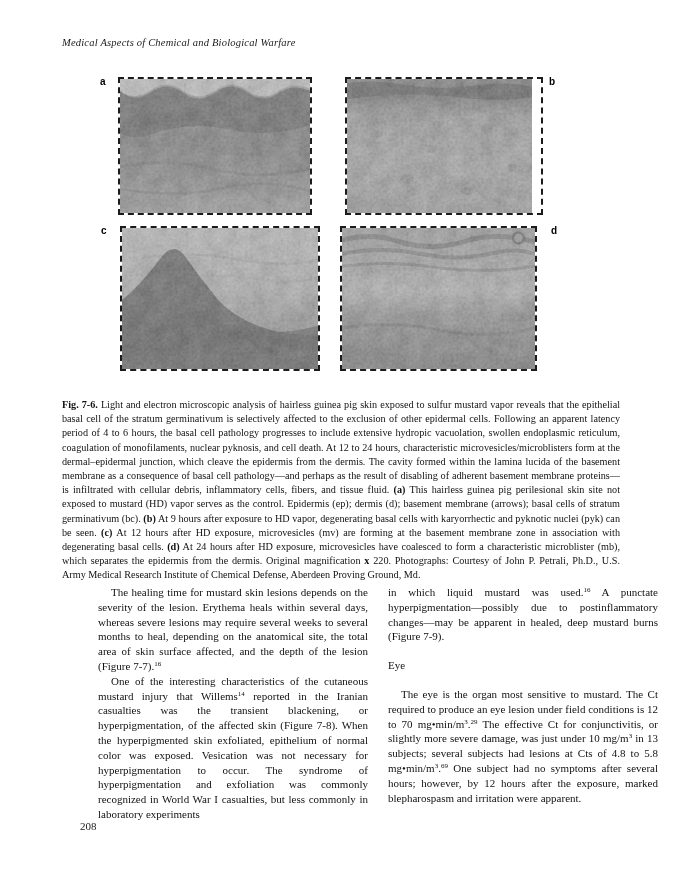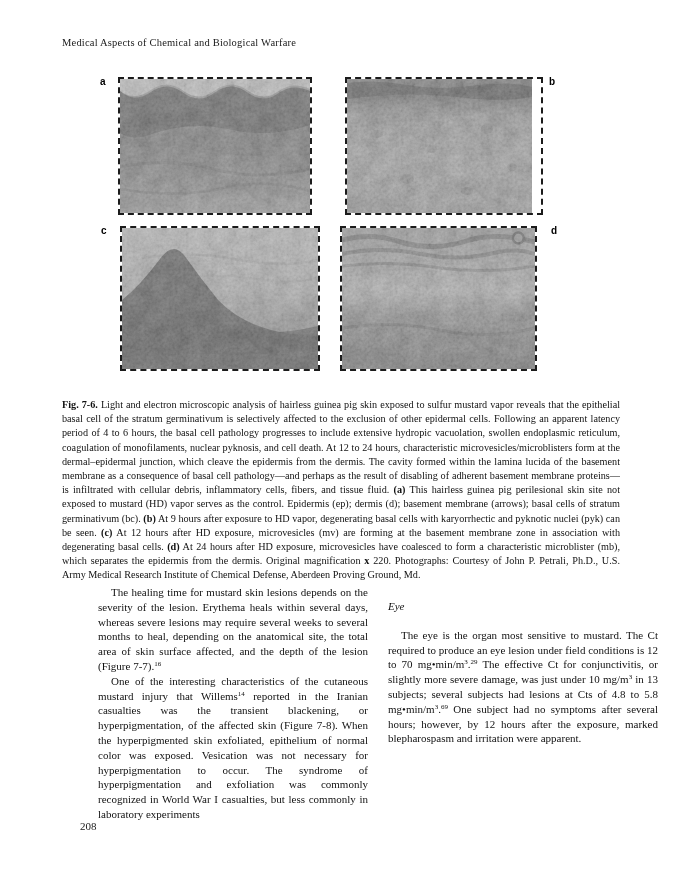--- a/index.html
+++ b/index.html
@@ -1,18 +1,18 @@
 <!DOCTYPE html>
 <html><head>
 <meta charset="utf-8">
 <style>
   html,body{margin:0;padding:0;background:#e8e8e8;}
   .page{position:relative;width:680px;height:880px;background:#ffffff;overflow:hidden;
         font-family:"Liberation Serif", serif;color:#141414;}
-  .running-head{position:absolute;left:62px;top:37px;font-size:10.5px;
+  .running-head{position:absolute;left:62px;top:37px;font-style:italic;font-size:10.5px;
         letter-spacing:.2px;color:#1a1a1a;}
   .frame{position:absolute;border:2px dashed #1b1b1b;box-sizing:border-box;background:#fff;}
   .frame .art{position:absolute;top:0;left:0;right:0;bottom:0;overflow:hidden;}
   #frame-a{left:118px;top:77px;width:194px;height:138px;}
   #frame-b{left:345px;top:77px;width:198px;height:138px;}
   #frame-b .art{right:9px;}
   #frame-c{left:120px;top:226px;width:200px;height:145px;}
   #frame-d{left:340px;top:226px;width:197px;height:145px;}
   .art svg{display:block;width:100%;height:100%;}
   .panel-label{position:absolute;font-family:"Liberation Sans", sans-serif;font-weight:bold;
@@ -22,21 +22,21 @@
   #label-c{left:101px;top:225px;}
   #label-d{left:551px;top:225px;}
   .caption{position:absolute;left:62px;top:398px;width:558px;font-size:10.2px;
         line-height:14.2px;text-align:justify;color:#111;}
   .col{position:absolute;top:585px;width:270px;font-size:11px;line-height:14.8px;
         text-align:justify;color:#111;margin-left:36px;}
   #col-left{left:62px;}
   #col-right{left:352px;}
   .body-p{margin:0;}
   .body-p.indent{text-indent:13px;}
-  .col-heading{font-style:italic;margin:14px 0 14px 0;}
+  .col-heading{margin:14px 0 14px 0;}
   sup{font-size:7px;line-height:0;vertical-align:4px;}
   .page-number{position:absolute;left:80px;top:820px;font-size:11px;color:#1a1a1a;}
 </style>
 </head>
 <body>
 
 <svg width="0" height="0" style="position:absolute" aria-hidden="true">
   <defs>
     <filter id="fgrain" x="0" y="0" width="100%" height="100%">
       <feTurbulence type="fractalNoise" baseFrequency="0.35" numOctaves="2" seed="11"></feTurbulence>
@@ -160,19 +160,20 @@
     </div>
   </div>
 
   <div class="caption"><span style="font-weight: bold;">Fig. 7-6.</span><span> Light and electron microscopic analysis of hairless guinea pig skin exposed to sulfur mustard vapor reveals that the epithelial basal cell of the stratum germinativum is selectively affected to the exclusion of other epidermal cells. Following an apparent latency period of 4 to 6 hours, the basal cell pathology progresses to include extensive hydropic vacuolation, swollen endoplasmic reticulum, coagulation of monofilaments, nuclear pyknosis, and cell death. At 12 to 24 hours, characteristic microvesicles/microblisters form at the dermal–epidermal junction, which cleave the epidermis from the dermis. The cavity formed within the lamina lucida of the basement membrane as a consequence of basal cell pathology—and perhaps as the result of disabling of adherent basement membrane proteins—is infiltrated with cellular debris, inflammatory cells, fibers, and tissue fluid. </span><span style="font-weight: bold;">(a)</span><span> This hairless guinea pig perilesional skin site not exposed to mustard (HD) vapor serves as the control. Epidermis (ep); dermis (d); basement membrane (arrows); basal cells of stratum germinativum (bc). </span><span style="font-weight: bold;">(b)</span><span> At 9 hours after exposure to HD vapor, degenerating basal cells with karyorrhectic and pyknotic nuclei (pyk) can be seen. </span><span style="font-weight: bold;">(c)</span><span> At 12 hours after HD exposure, microvesicles (mv) are forming at the basement membrane zone in association with degenerating basal cells. </span><span style="font-weight: bold;">(d)</span><span> At 24 hours after HD exposure, microvesicles have coalesced to form a characteristic microblister (mb), which separates the epidermis from the dermis. Original magnification </span><span style="font-weight: bold;">x</span><span> 220. Photographs: Courtesy of John P. Petrali, Ph.D., U.S. Army Medical Research Institute of Chemical Defense, Aberdeen Proving Ground, Md.</span></div>
 
   <div class="col" id="col-left">
       <p class="body-p indent"><span>The healing time for mustard skin lesions depends on the severity of the lesion. Erythema heals within several days, whereas severe lesions may require several weeks to several months to heal, depending on the anatomical site, the total area of skin surface affected, and the depth of the lesion (Figure 7-7).</span><sup>16</sup></p>
       <p class="body-p indent"><span>One of the interesting characteristics of the cutaneous mustard injury that Willems</span><sup>14</sup><span> reported in the Iranian casualties was the transient blackening, or hyperpigmentation, of the affected skin (Figure 7-8). When the hyperpigmented skin exfoliated, epithelium of normal color was exposed. Vesication was not necessary for hyperpigmentation to occur. The syndrome of hyperpigmentation and exfoliation was commonly recognized in World War I casualties, but less commonly in laboratory experiments</span></p>
     </div>
   <div class="col" id="col-right">
+      <p class="body-p"><span>in which liquid mustard was used.</span><sup>16</sup><span> A punctate hyperpigmentation—possibly due to postinflammatory changes—may be apparent in healed, deep mustard burns (Figure 7-9).</span></p>
       <div class="col-heading">Eye</div>
       <p class="body-p indent"><span>The eye is the organ most sensitive to mustard. The Ct required to produce an eye lesion under field conditions is 12 to 70 mg•min/m</span><sup>3</sup><span>.</span><sup>29</sup><span> The effective Ct for conjunctivitis, or slightly more severe damage, was just under 10 mg/m</span><sup>3</sup><span> in 13 subjects; several subjects had lesions at Cts of 4.8 to 5.8 mg•min/m</span><sup>3</sup><span>.</span><sup>69</sup><span> One subject had no symptoms after several hours; however, by 12 hours after the exposure, marked blepharospasm and irritation were apparent.</span></p>
     </div>
 
   <div class="page-number">208</div>
 
 </div>
 
 </body></html>

